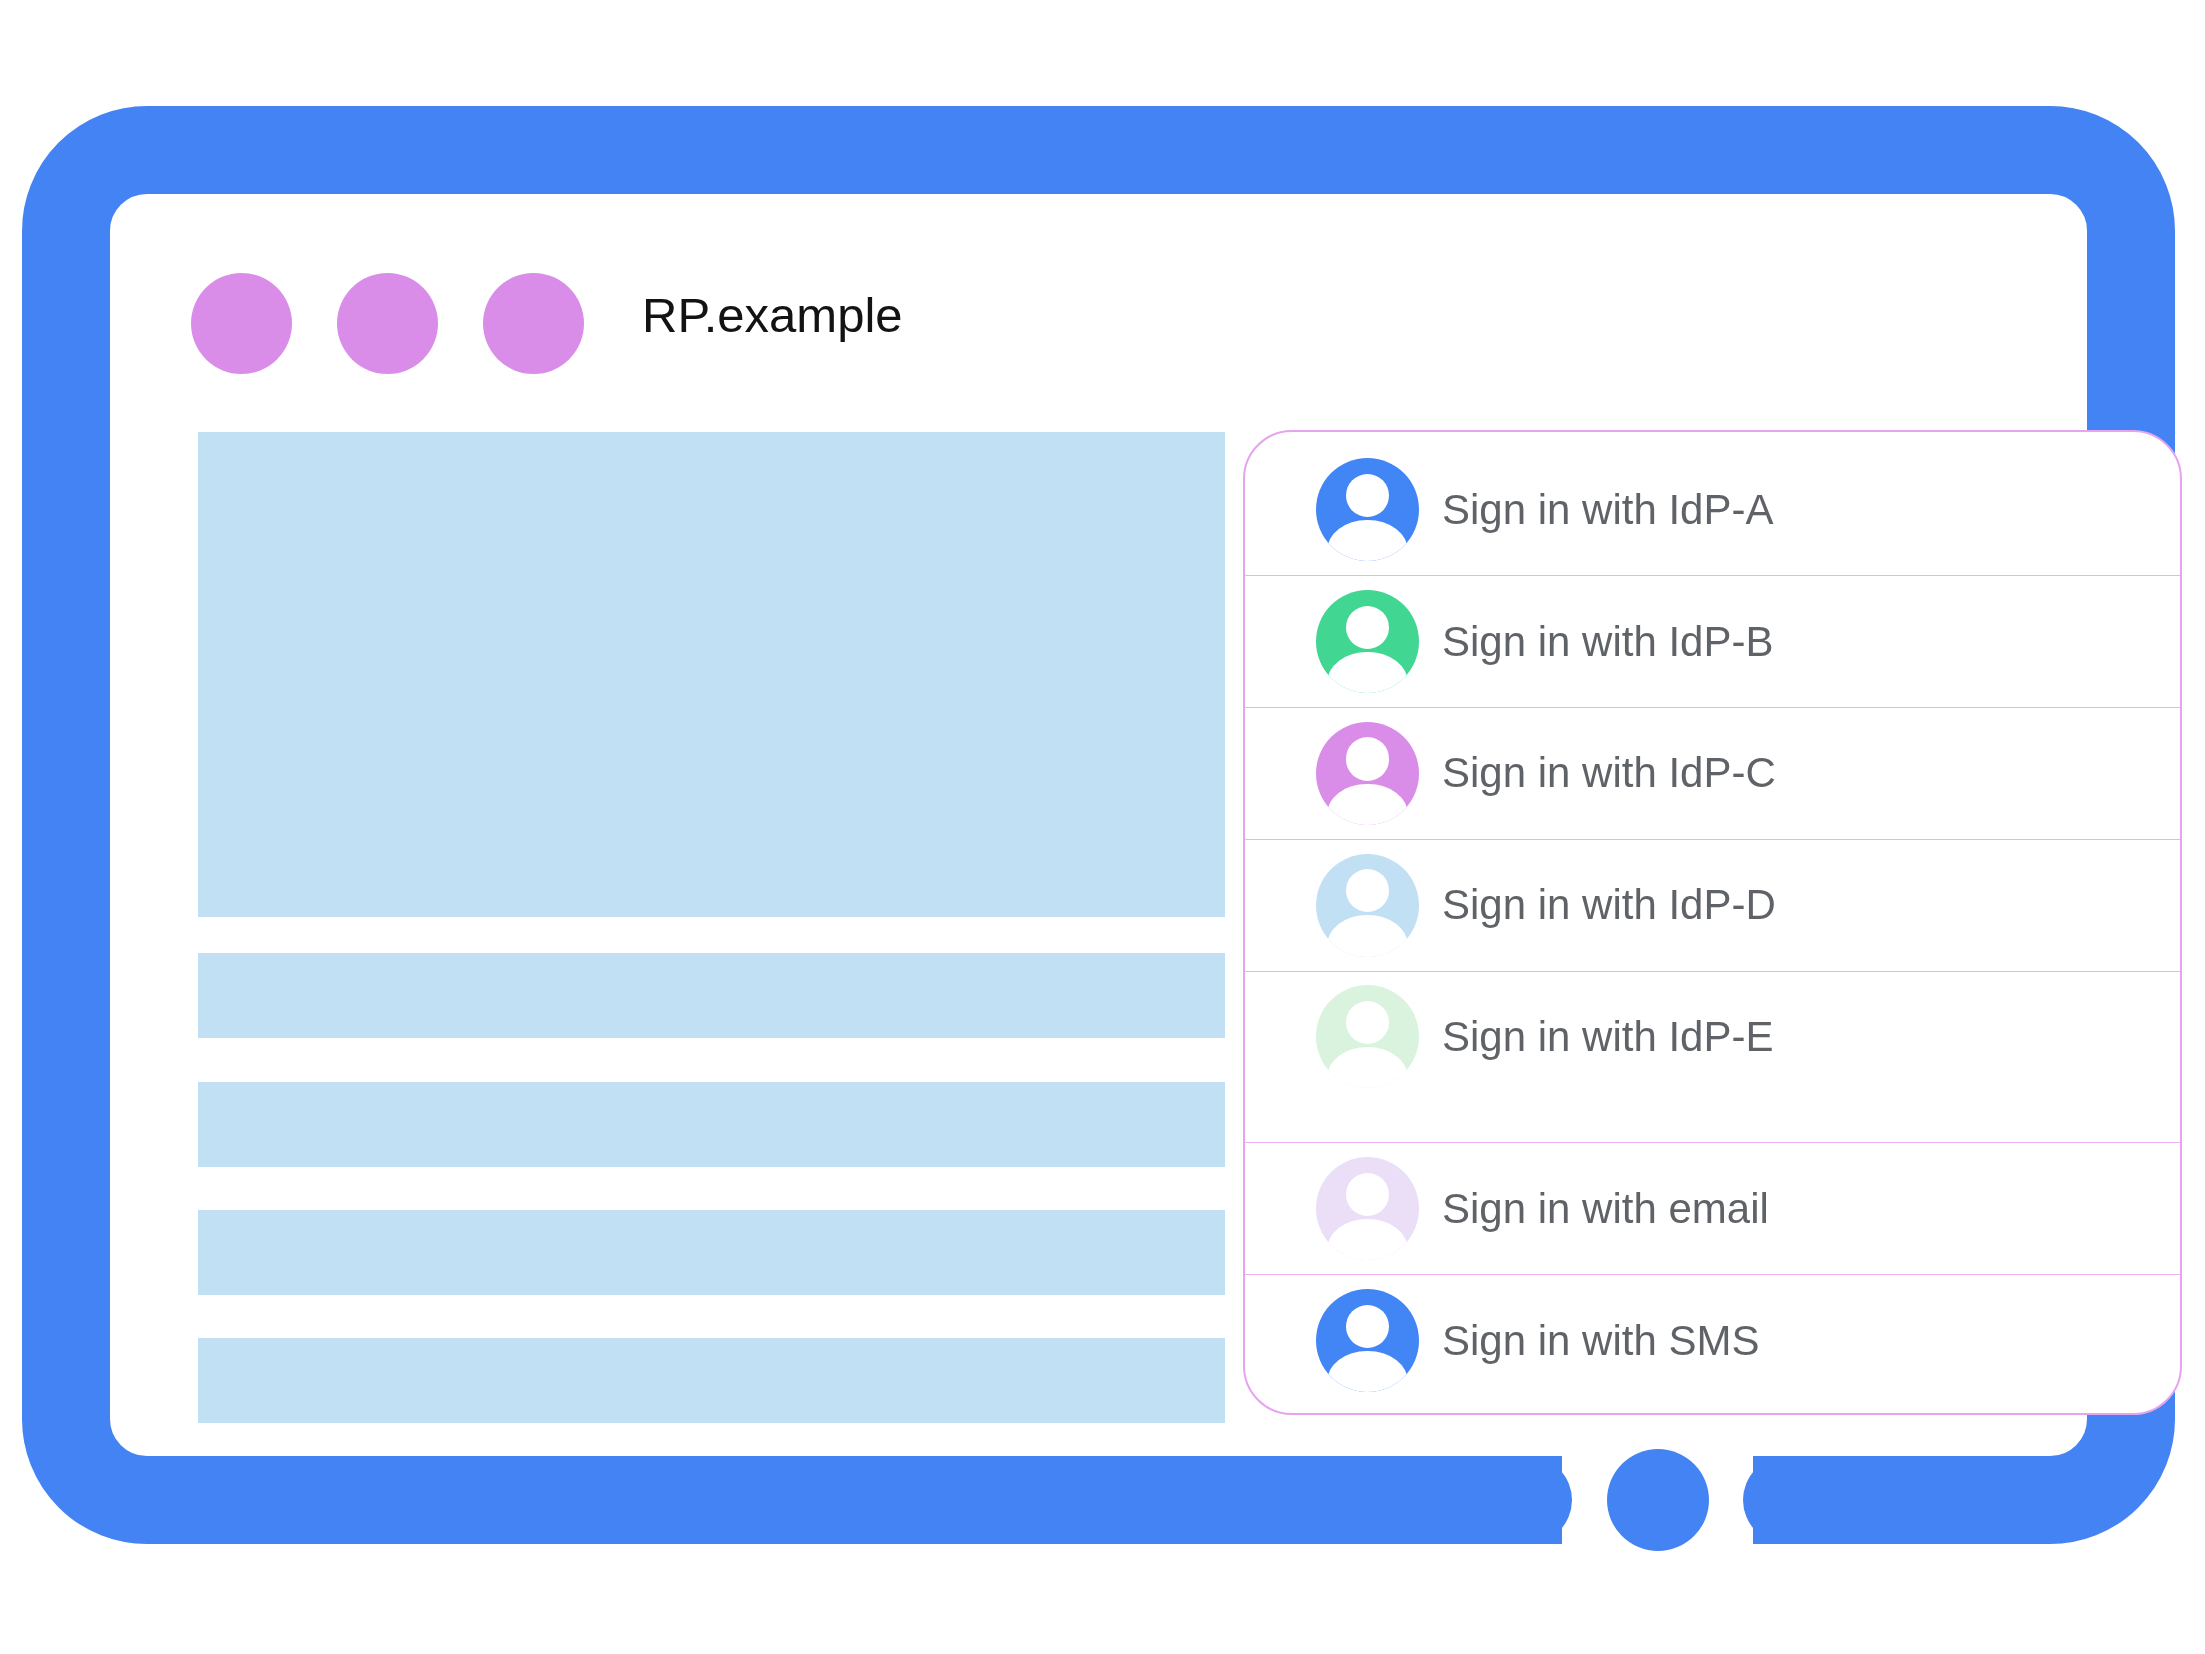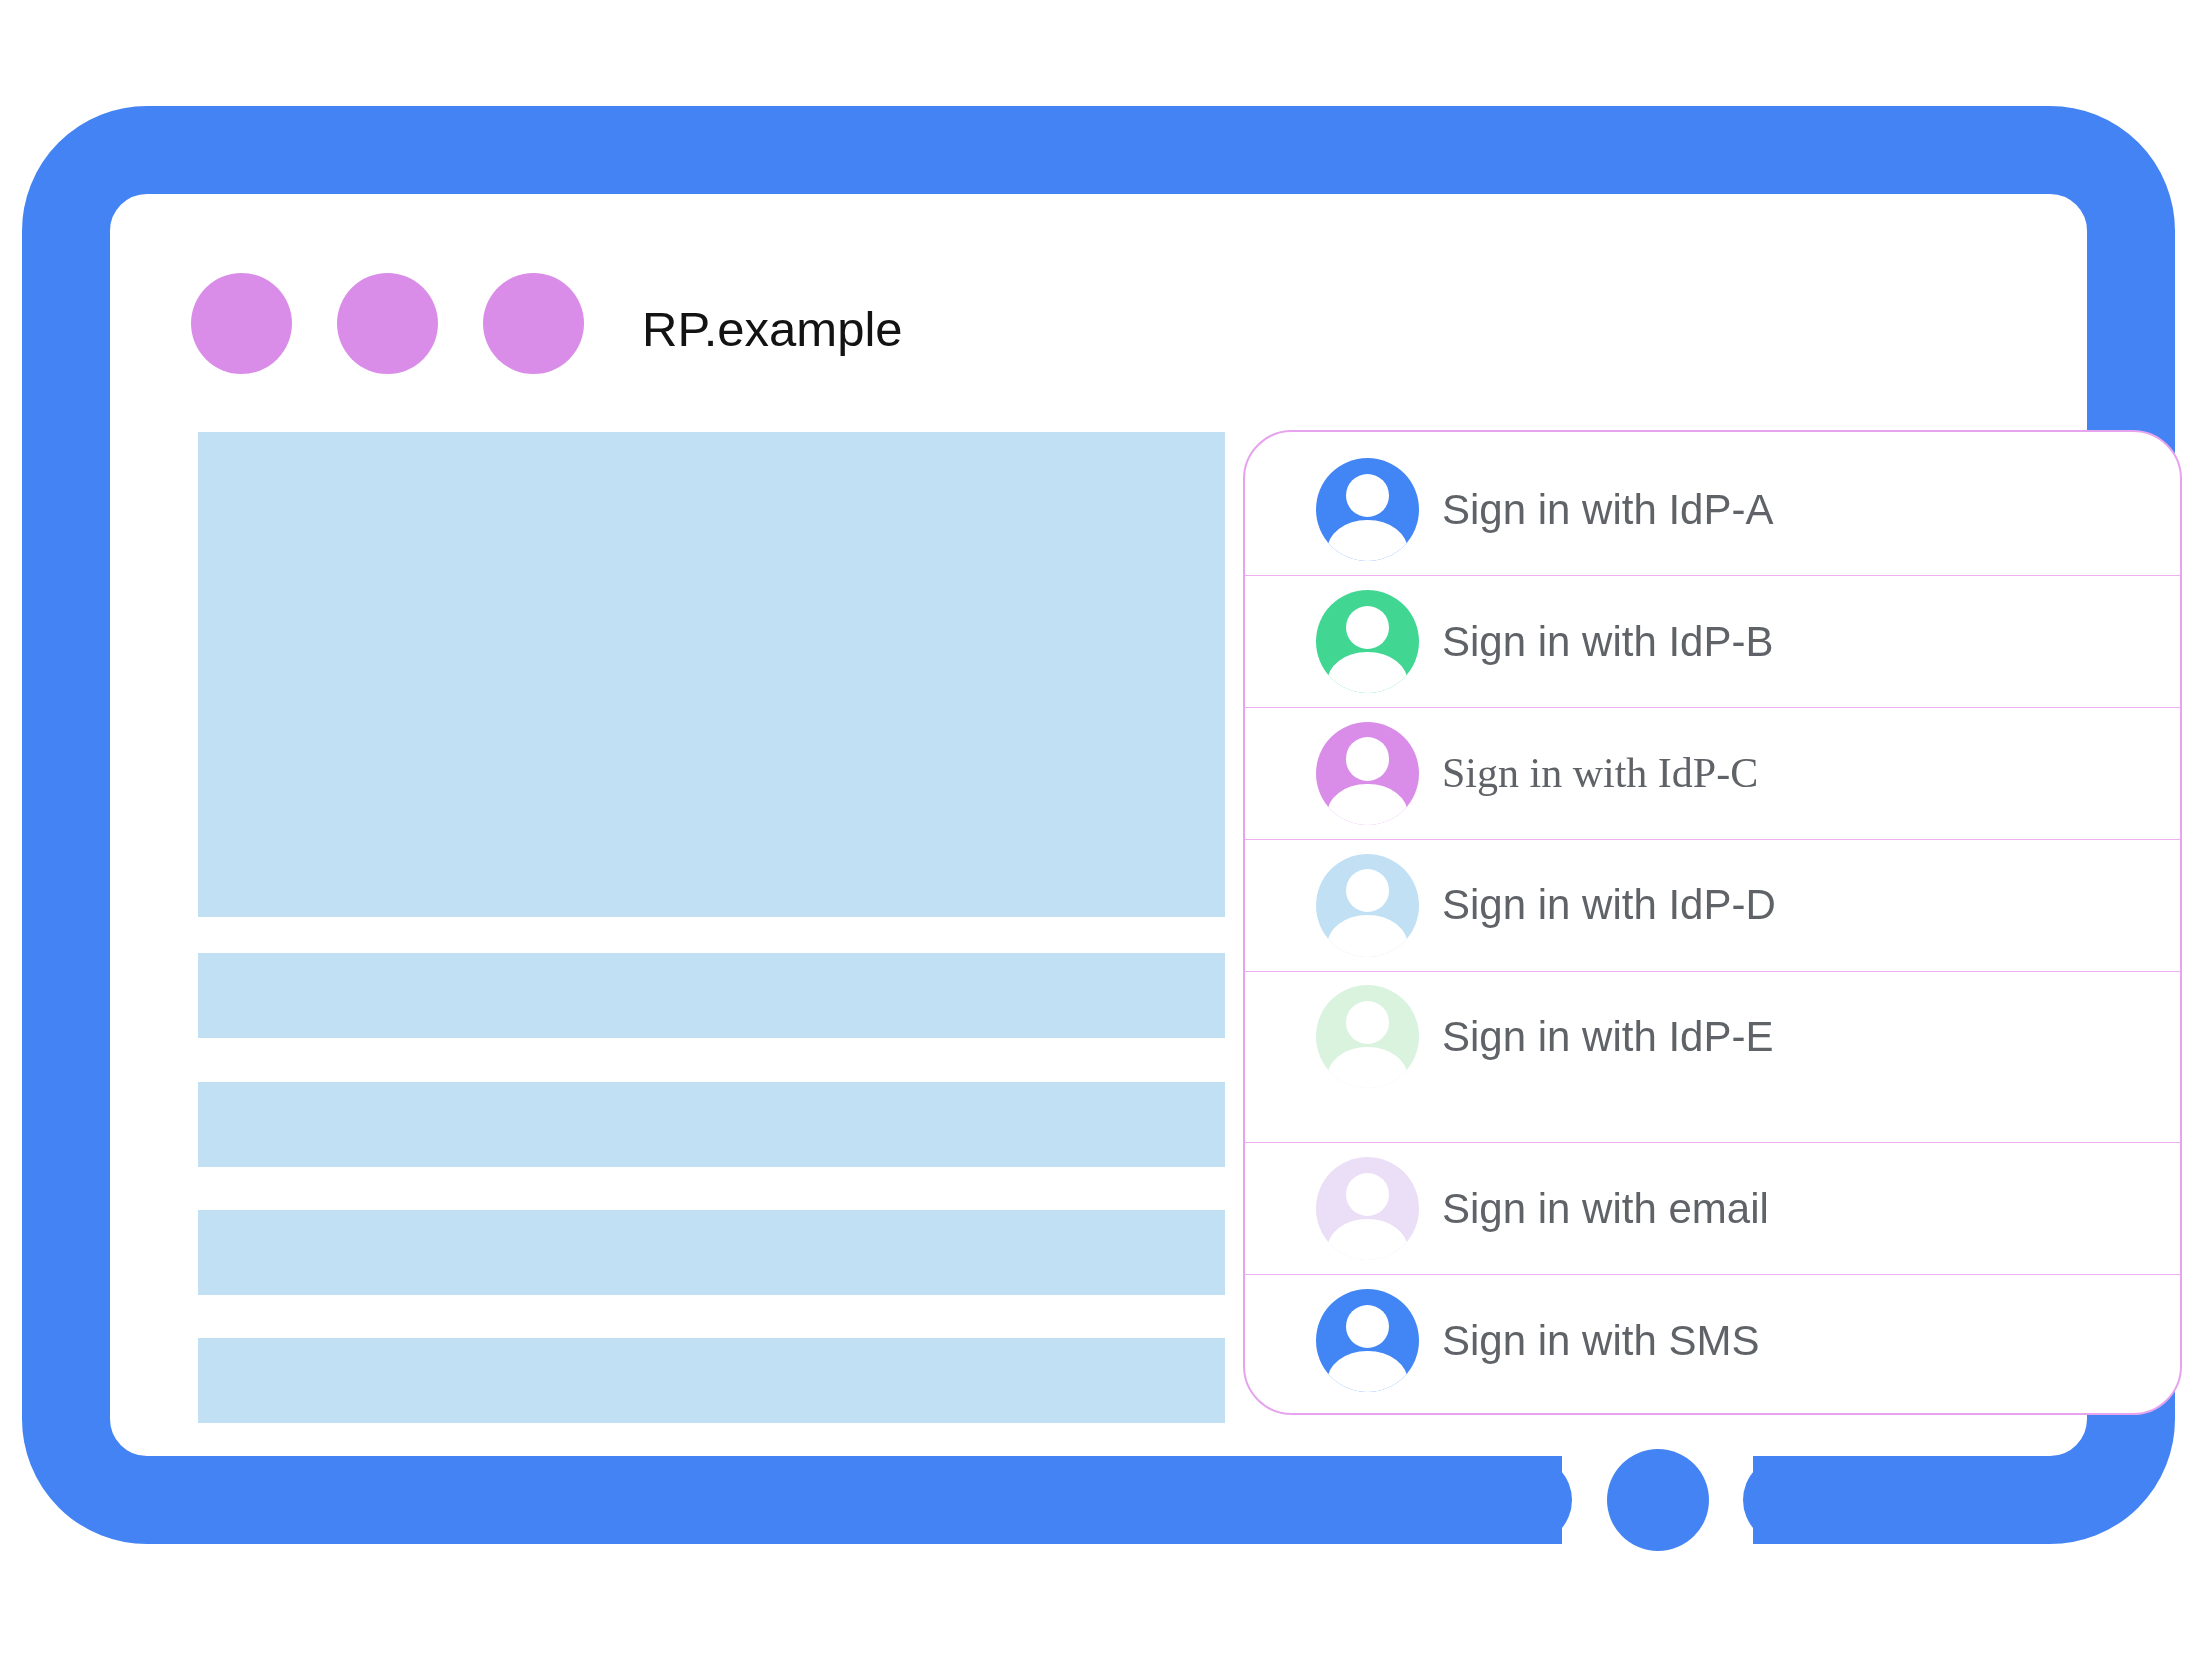--- a/index.html
+++ b/index.html
@@ -44,21 +44,21 @@
   }
 
   
   .window-dots {
     position:absolute; left:191px; top:273px;
     display:flex; gap:45px;
   }
   .window-dot { width:101px; height:101px; border-radius:50%; }
 
   .page-title {
-    position:absolute; left:642px; top:304px;
+    position:absolute; left:642px; top:290px;
     font-size:49px; line-height:51px;
     font-weight:500;
     white-space:nowrap;
   }
 
   
   .hero-placeholder {
     position:absolute; left:198px; top:432px;
     width:1027px; height:485px;
   }
@@ -148,21 +148,21 @@
   </div>
 
   <div class="signin-row divided" style="border-top-color: rgb(239, 176, 242);">
     <div class="avatar" style="background: rgb(65, 214, 146);">
       <div class="avatar-head"></div>
       <div class="avatar-body"></div>
     </div>
     <span class="signin-label">Sign in with IdP-B</span>
   </div>
 
-  <div class="signin-row divided" style="border-top-color: rgb(239, 176, 242); font-family: Liberation Serif, serif;">
+  <div class="signin-row divided" style="border-top-color: rgb(239, 176, 242);">
     <div class="avatar" style="background: rgb(217, 141, 232);">
       <div class="avatar-head"></div>
       <div class="avatar-body"></div>
     </div>
     <span class="signin-label">Sign in with IdP-C</span>
   </div>
 
   <div class="signin-row divided" style="border-top-color: rgb(239, 176, 242);">
     <div class="avatar" style="background: rgb(194, 224, 244);">
       <div class="avatar-head"></div>

